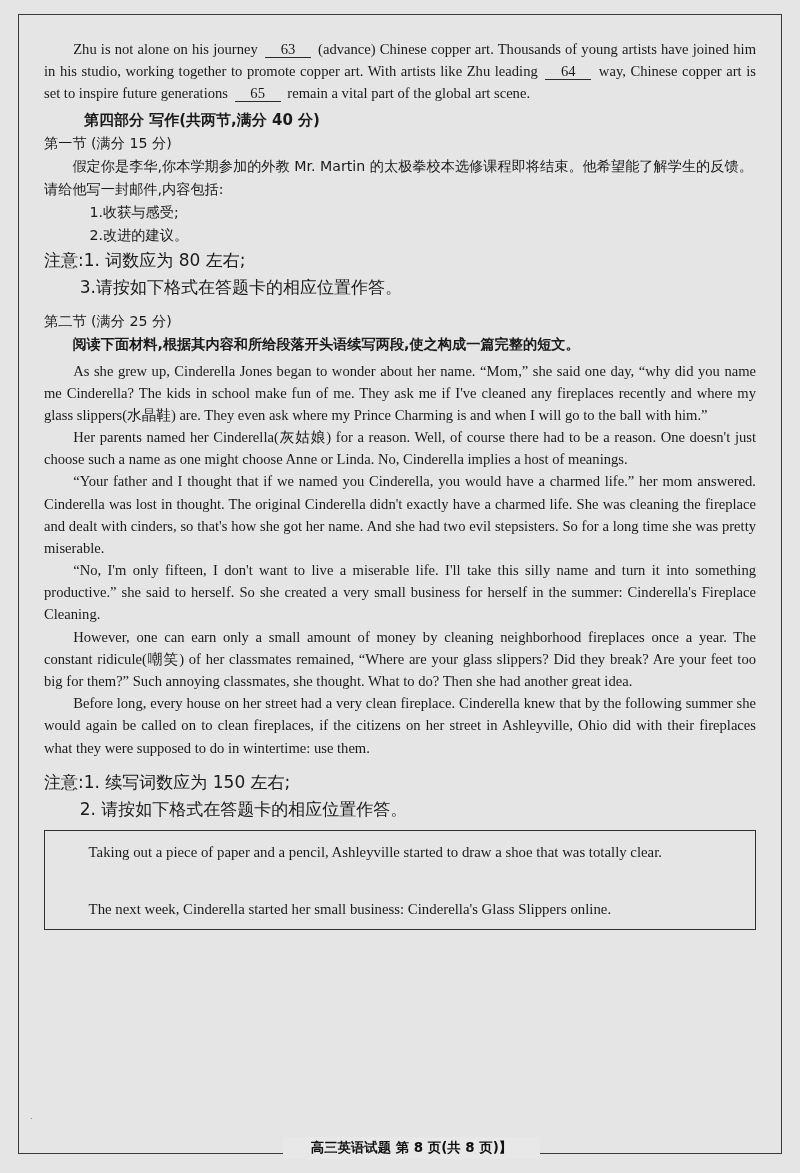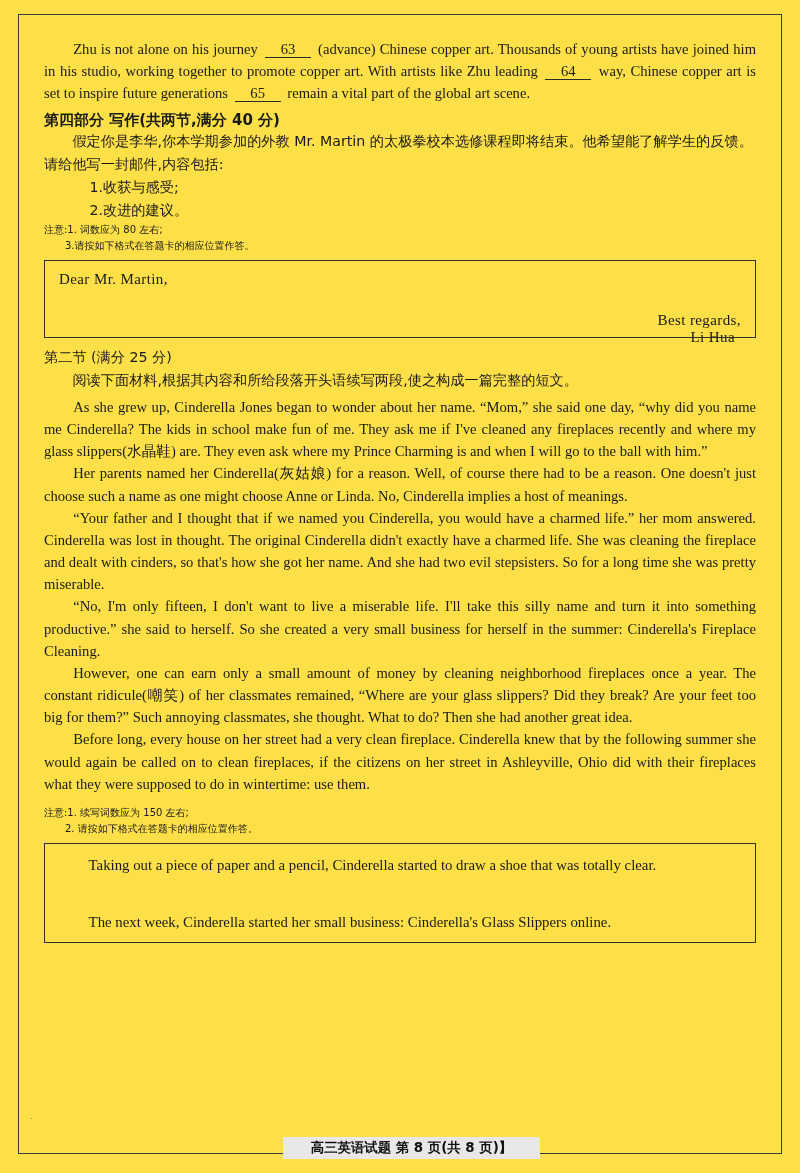--- a/index.html
+++ b/index.html
@@ -13,21 +13,21 @@
     font-family: "Liberation Serif", serif;
     color: #1a1a1a;
     position: relative;
     overflow: hidden;
   }
   .page {
     position: absolute;
     left: 0; top: 0;
     width: 800px;
     height: 1173px;
-    background: #fde047;
+    background: #e5e5e5;
   }
   .page-border {
     position: absolute;
     left: 18px;
     top: 14px;
     width: 764px;
     height: 1140px;
     border: 1.2px solid #3b3b3b;
     box-sizing: border-box;
   }
@@ -60,33 +60,34 @@
   .blank {
     display: inline-block;
     min-width: 46px;
     text-align: center;
     border-bottom: 1.1px solid #2a2a2a;
     line-height: 1.1;
     margin: 0 3px;
   }
   .sec-head {
     margin-top: 6px;
+    margin-left: 40px;
   }
   .sub-head {
     margin-top: 2px;
   }
   .list-line {
     font-family: "DejaVu Sans", sans-serif;
     font-size: 14.2px;
     line-height: 1.62;
     padding-left: 3.2em;
   }
   .note-line {
     font-family: "DejaVu Sans", sans-serif;
-    font-size: 10px;
+    font-size: 17px;
     line-height: 1.62;
   }
   .note-line.sub {
     padding-left: 2.1em;
   }
   .answer-box {
     border: 1.2px solid #2f2f2f;
     box-sizing: border-box;
     margin-top: 6px;
     padding: 10px 14px 8px 14px;
@@ -159,48 +160,44 @@
       <span class="indent-inline" style="display:inline-block;width:2em;"></span><span>Zhu is not alone on his journey</span>
       <span class="blank">63</span>
       <span>(advance) Chinese copper art. Thousands of young artists have joined him in his studio, working together to promote copper art. With artists like Zhu leading</span>
       <span class="blank">64</span>
       <span>way, Chinese copper art is set to inspire future generations</span>
       <span class="blank">65</span>
       <span>remain a vital part of the global art scene.</span>
     </div>
 
     <div class="cn-b sec-head">第四部分  写作(共两节,满分 40 分)</div>
+    <div class="cn sub-head">第一节  (满分 15 分)</div>
     <div class="cn" style="text-indent:2em;">假定你是李华,你本学期参加的外教 Mr. Martin 的太极拳校本选修课程即将结束。他希望能了解学生的反馈。请给他写一封邮件,内容包括:</div>
     <div class="list-line">1.收获与感受;</div>
     <div class="list-line">2.改进的建议。</div>
     <div class="note-line">注意:1. 词数应为 80 左右;</div>
     <div class="note-line sub">3.请按如下格式在答题卡的相应位置作答。</div>
 
-    <div class="answer-box box-letter">
-      <div class="letter-open">Dear Mr. Martin,</div>
-      <div class="letter-close" style="margin-top:24px;">Best regards,</div>
-      <div class="letter-close second">Li Hua</div>
-    </div>
 
     <div class="cn" style="margin-top:8px;">第二节  (满分 25 分)</div>
-    <div class="cn" style="text-indent:2em;">阅读下面材料,根据其内容和所给段落开头语续写两段,使之构成一篇完整的短文。</div>
+    <div class="cn" style="text-indent:2em;font-weight:bold;">阅读下面材料,根据其内容和所给段落开头语续写两段,使之构成一篇完整的短文。</div>
 
     <div class="spacer-4"></div>
     <div class="en indent">As she grew up, Cinderella Jones began to wonder about her name. “Mom,” she said one day, “why did you name me Cinderella? The kids in school make fun of me. They ask me if I've cleaned any fireplaces recently and where my glass slippers(水晶鞋) are. They even ask where my Prince Charming is and when I will go to the ball with him.”</div>
     <div class="en indent">Her parents named her Cinderella(灰姑娘) for a reason. Well, of course there had to be a reason. One doesn't just choose such a name as one might choose Anne or Linda. No, Cinderella implies a host of meanings.</div>
     <div class="en indent">“Your father and I thought that if we named you Cinderella, you would have a charmed life.” her mom answered. Cinderella was lost in thought. The original Cinderella didn't exactly have a charmed life. She was cleaning the fireplace and dealt with cinders, so that's how she got her name. And she had two evil stepsisters. So for a long time she was pretty miserable.</div>
     <div class="en indent">“No, I'm only fifteen, I don't want to live a miserable life. I'll take this silly name and turn it into something productive.” she said to herself. So she created a very small business for herself in the summer: Cinderella's Fireplace Cleaning.</div>
     <div class="en indent">However, one can earn only a small amount of money by cleaning neighborhood fireplaces once a year. The constant ridicule(嘲笑) of her classmates remained, “Where are your glass slippers? Did they break? Are your feet too big for them?” Such annoying classmates, she thought. What to do? Then she had another great idea.</div>
     <div class="en indent">Before long, every house on her street had a very clean fireplace. Cinderella knew that by the following summer she would again be called on to clean fireplaces, if the citizens on her street in Ashleyville, Ohio did with their fireplaces what they were supposed to do in wintertime: use them.</div>
 
     <div class="note-line" style="margin-top:10px;">注意:1. 续写词数应为 150 左右;</div>
     <div class="note-line sub">2. 请按如下格式在答题卡的相应位置作答。</div>
 
     <div class="answer-box box-cont">
-      <div class="cont-para">Taking out a piece of paper and a pencil, Cinderella started to draw a shoe that was totally clear.</div>
+      <div class="cont-para">Taking out a piece of paper and a pencil, Ashleyville started to draw a shoe that was totally clear.</div>
       <div class="cont-gap"></div>
       <div class="cont-para">The next week, Cinderella started her small business: Cinderella's Glass Slippers online.</div>
     </div>
 
   </div>
 
   <div class="tiny-mark">·</div>
 
   <div class="footer">
     <span class="band">高三英语试题  第 8 页(共 8 页)】</span>

